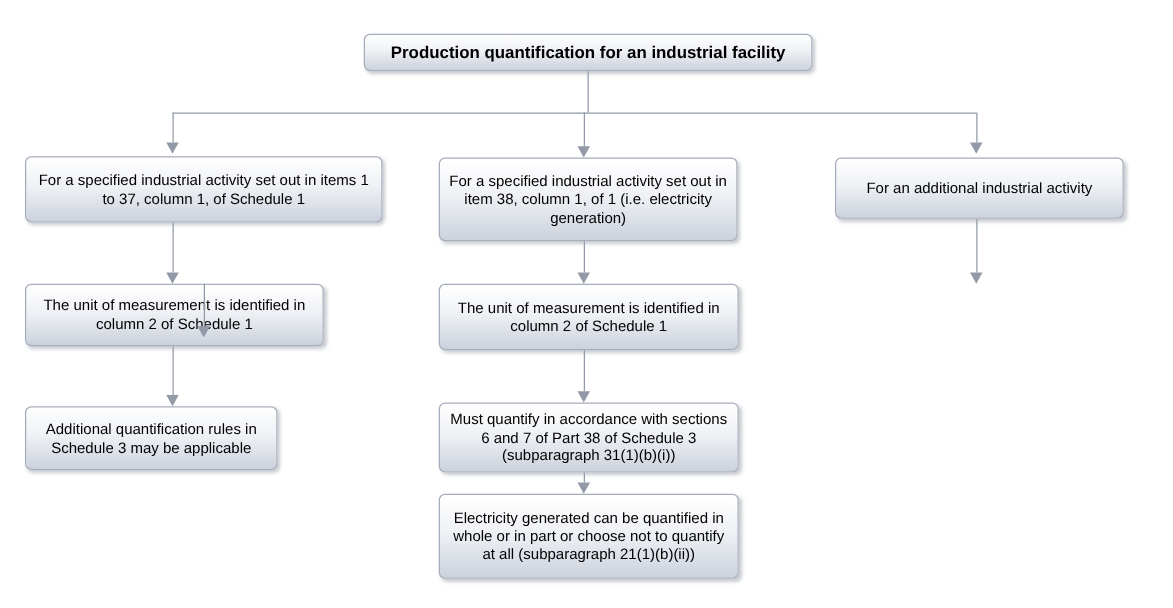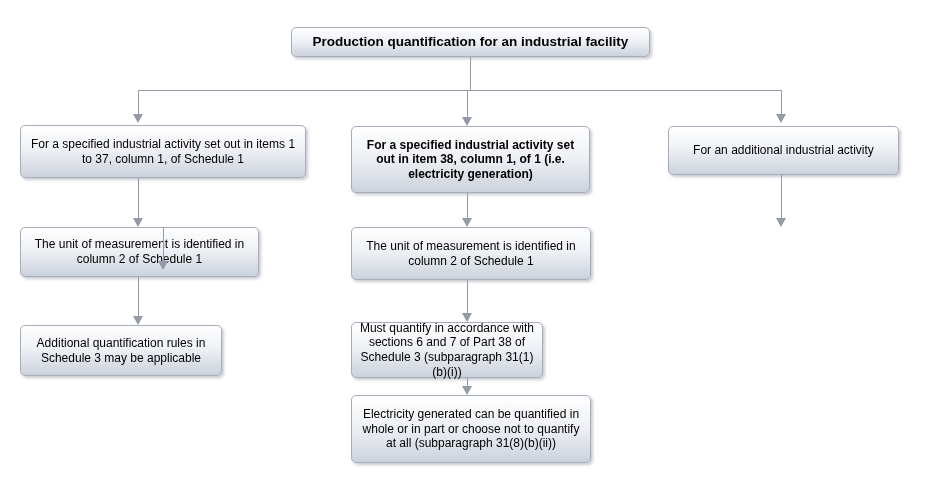--- a/index.html
+++ b/index.html
@@ -62,36 +62,36 @@
   <div class="node" style="left:20px;top:227px;width:239px;height:50px;">The unit of measurement is identified in column 2 of Schedule 1</div>
 
   <div class="vline overlay" style="left:163px;top:227px;height:34px;"></div>
   <div class="arrow-down overlay" style="left:158px;top:261px;"></div>
 
   <div class="vline" style="left:138px;top:277px;height:39px;"></div>
   <div class="arrow-down" style="left:133px;top:316px;"></div>
 
   <div class="node" style="left:20px;top:325px;width:202px;height:51px;">Additional quantification rules in Schedule 3 may be applicable</div>
 
-  <div class="node" style="left:351px;top:126px;width:239px;height:67px;font-weight:bold;">For a specified industrial activity set out in item 38, column 1, of 1 (i.e. electricity generation)</div>
+  <div class="node" style="left:351px;top:126px;width:239px;height:67px;">For a specified industrial activity set out in item 38, column 1, of 1 (i.e. electricity generation)</div>
 
   <div class="vline" style="left:467px;top:193px;height:25px;"></div>
   <div class="arrow-down" style="left:462px;top:218px;"></div>
 
   <div class="node" style="left:351px;top:227px;width:240px;height:53px;">The unit of measurement is identified in column 2 of Schedule 1</div>
 
   <div class="vline" style="left:467px;top:280px;height:33px;"></div>
   <div class="arrow-down" style="left:462px;top:313px;"></div>
 
-  <div class="node" style="left:351px;top:322px;width:192px;height:56px;">Must quantify in accordance with sections 6 and 7 of Part 38 of Schedule 3 (subparagraph 31(1)(b)(i))</div>
+  <div class="node" style="left:351px;top:322px;width:240px;height:56px;">Must quantify in accordance with sections 6 and 7 of Part 38 of Schedule 3 (subparagraph 31(1)(b)(i))</div>
 
   <div class="vline" style="left:467px;top:378px;height:8px;"></div>
   <div class="arrow-down" style="left:462px;top:386px;"></div>
 
-  <div class="node" style="left:351px;top:395px;width:240px;height:68px;">Electricity generated can be quantified in whole or in part or choose not to quantify at all (subparagraph 31(8)(b)(ii))</div>
+  <div class="node" style="left:351px;top:395px;width:240px;height:68px;">Electricity generated can be quantified in whole or in part or choose not to quantify at all (subparagraph 21(1)(b)(ii))</div>
 
   <div class="node" style="left:668px;top:126px;width:231px;height:49px;">For an additional industrial activity</div>
 
   <div class="vline" style="left:781px;top:175px;height:43px;"></div>
   <div class="arrow-down" style="left:776px;top:218px;"></div>
 
 
 </div>
 
 </body></html>

